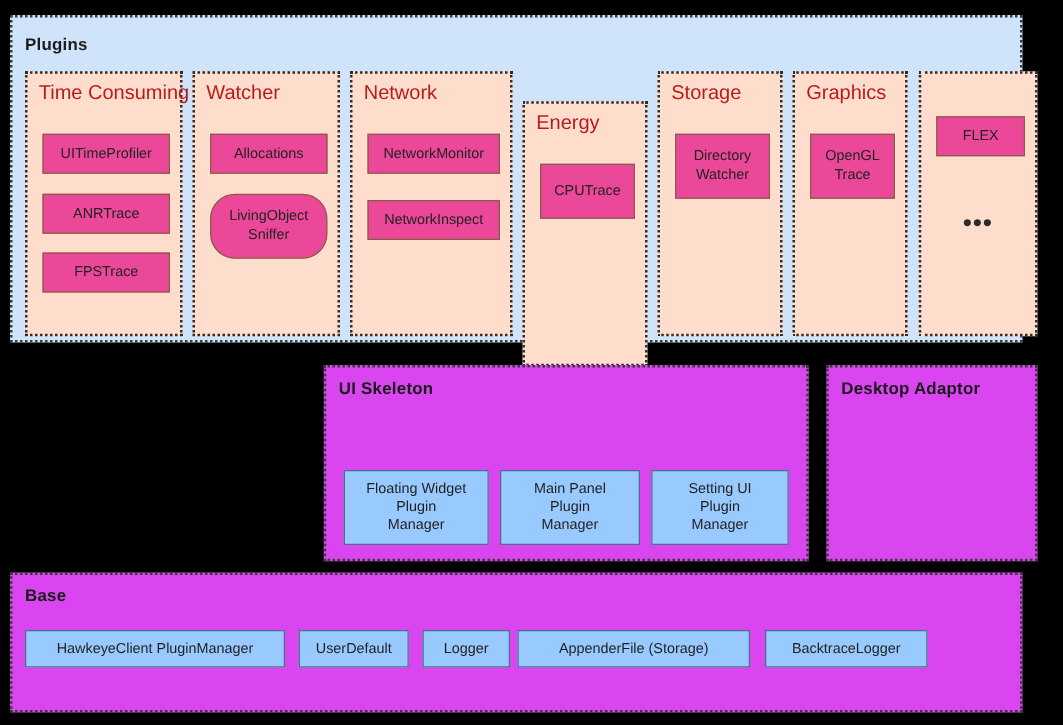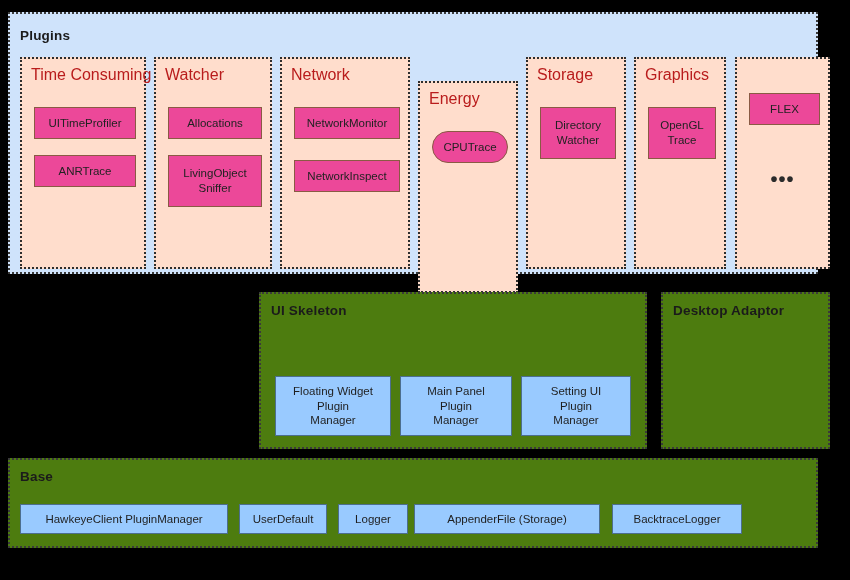--- a/index.html
+++ b/index.html
@@ -74,21 +74,21 @@
     position: absolute;
     font-size: 20px;
     font-weight: bold;
     color: #2b2b2b;
     letter-spacing: 1px;
     line-height: 1;
   }
 
   
   .blue-panel {
-    background: #4d7c0f;
+    background: #d946ef;
   }
   .blue-chip {
     position: absolute;
     box-sizing: border-box;
     background: #99caff;
     border: 1.5px solid #4c6e8e;
     color: #1f1f1f;
     font-size: 11.5px;
     display: flex;
     align-items: center;
@@ -105,34 +105,35 @@
 
   <div class="panel plugins-outer" style="left:8px; top:12px; width:810px; height:262px;">
     <div class="panel-title" style="left:10px; top:14px;">Plugins</div>
   </div>
 
   <div id="plugin-columns">
       <div class="plugin-col" style="left: 20px; top: 57px; width: 126px; height: 212px;">
         <div class="plugin-col-title">Time Consuming</div>
         <div class="plugin-chip" style="left: 12px; top: 48px; width: 102px; height: 32px;">UITimeProfiler</div>
         <div class="plugin-chip" style="left: 12px; top: 96px; width: 102px; height: 32px;">ANRTrace</div>
+        <div class="plugin-chip" style="left: 12px; top: 143px; width: 102px; height: 32px;">FPSTrace</div>
       </div>
       <div class="plugin-col" style="left: 154px; top: 57px; width: 118px; height: 212px;">
         <div class="plugin-col-title">Watcher</div>
         <div class="plugin-chip" style="left: 12px; top: 48px; width: 94px; height: 32px;">Allocations</div>
-        <div class="plugin-chip" style="left: 12px; top: 96px; width: 94px; height: 52px;">LivingObject<br>Sniffer</div>
+        <div class="plugin-chip" style="left: 12px; top: 96px; width: 94px; height: 52px; border-radius: 20px;">LivingObject<br>Sniffer</div>
       </div>
       <div class="plugin-col" style="left: 280px; top: 57px; width: 130px; height: 212px;">
         <div class="plugin-col-title">Network</div>
         <div class="plugin-chip" style="left: 12px; top: 48px; width: 106px; height: 32px;">NetworkMonitor</div>
         <div class="plugin-chip" style="left: 12px; top: 101px; width: 106px; height: 32px;">NetworkInspect</div>
       </div>
       <div class="plugin-col" style="left: 418px; top: 57px; width: 100px; height: 212px; margin-top: 24px;">
         <div class="plugin-col-title">Energy</div>
-        <div class="plugin-chip" style="left: 12px; top: 48px; width: 76px; height: 32px; border-radius: 16px;">CPUTrace</div>
+        <div class="plugin-chip" style="left: 12px; top: 48px; width: 76px; height: 44px;">CPUTrace</div>
       </div>
       <div class="plugin-col" style="left: 526px; top: 57px; width: 100px; height: 212px;">
         <div class="plugin-col-title">Storage</div>
         <div class="plugin-chip" style="left: 12px; top: 48px; width: 76px; height: 52px;">Directory<br>Watcher</div>
       </div>
       <div class="plugin-col" style="left: 634px; top: 57px; width: 92px; height: 212px;">
         <div class="plugin-col-title">Graphics</div>
         <div class="plugin-chip" style="left: 12px; top: 48px; width: 68px; height: 52px;">OpenGL<br>Trace</div>
       </div>
       <div class="plugin-col" style="left: 735px; top: 57px; width: 95px; height: 212px;">
@@ -149,21 +150,21 @@
         <div class="blue-chip" style="left: 14px; top: 82px; width: 116px; height: 60px;">Floating Widget<br>Plugin<br>Manager</div>
         <div class="blue-chip" style="left: 139px; top: 82px; width: 112px; height: 60px;">Main Panel<br>Plugin<br>Manager</div>
         <div class="blue-chip" style="left: 260px; top: 82px; width: 110px; height: 60px;">Setting UI<br>Plugin<br>Manager</div>
       </div>
   </div>
 
   <div class="panel blue-panel" style="left:661px; top:292px; width:169px; height:157px;">
     <div class="panel-title" style="left:10px; top:9px;">Desktop Adaptor</div>
   </div>
 
-  <div class="panel blue-panel" style="left:8px; top:458px; width:810px; height:90px;">
+  <div class="panel blue-panel" style="left:8px; top:458px; width:810px; height:112px;">
     <div class="panel-title" style="left:10px; top:9px;">Base</div>
 
     <div id="base-items">
         <div class="blue-chip" style="left: 10px; top: 44px; width: 208px; height: 30px;">HawkeyeClient PluginManager</div>
         <div class="blue-chip" style="left: 229px; top: 44px; width: 88px; height: 30px;">UserDefault</div>
         <div class="blue-chip" style="left: 328px; top: 44px; width: 70px; height: 30px;">Logger</div>
         <div class="blue-chip" style="left: 404px; top: 44px; width: 186px; height: 30px;">AppenderFile (Storage)</div>
         <div class="blue-chip" style="left: 602px; top: 44px; width: 130px; height: 30px;">BacktraceLogger</div>
       </div>
   </div>

